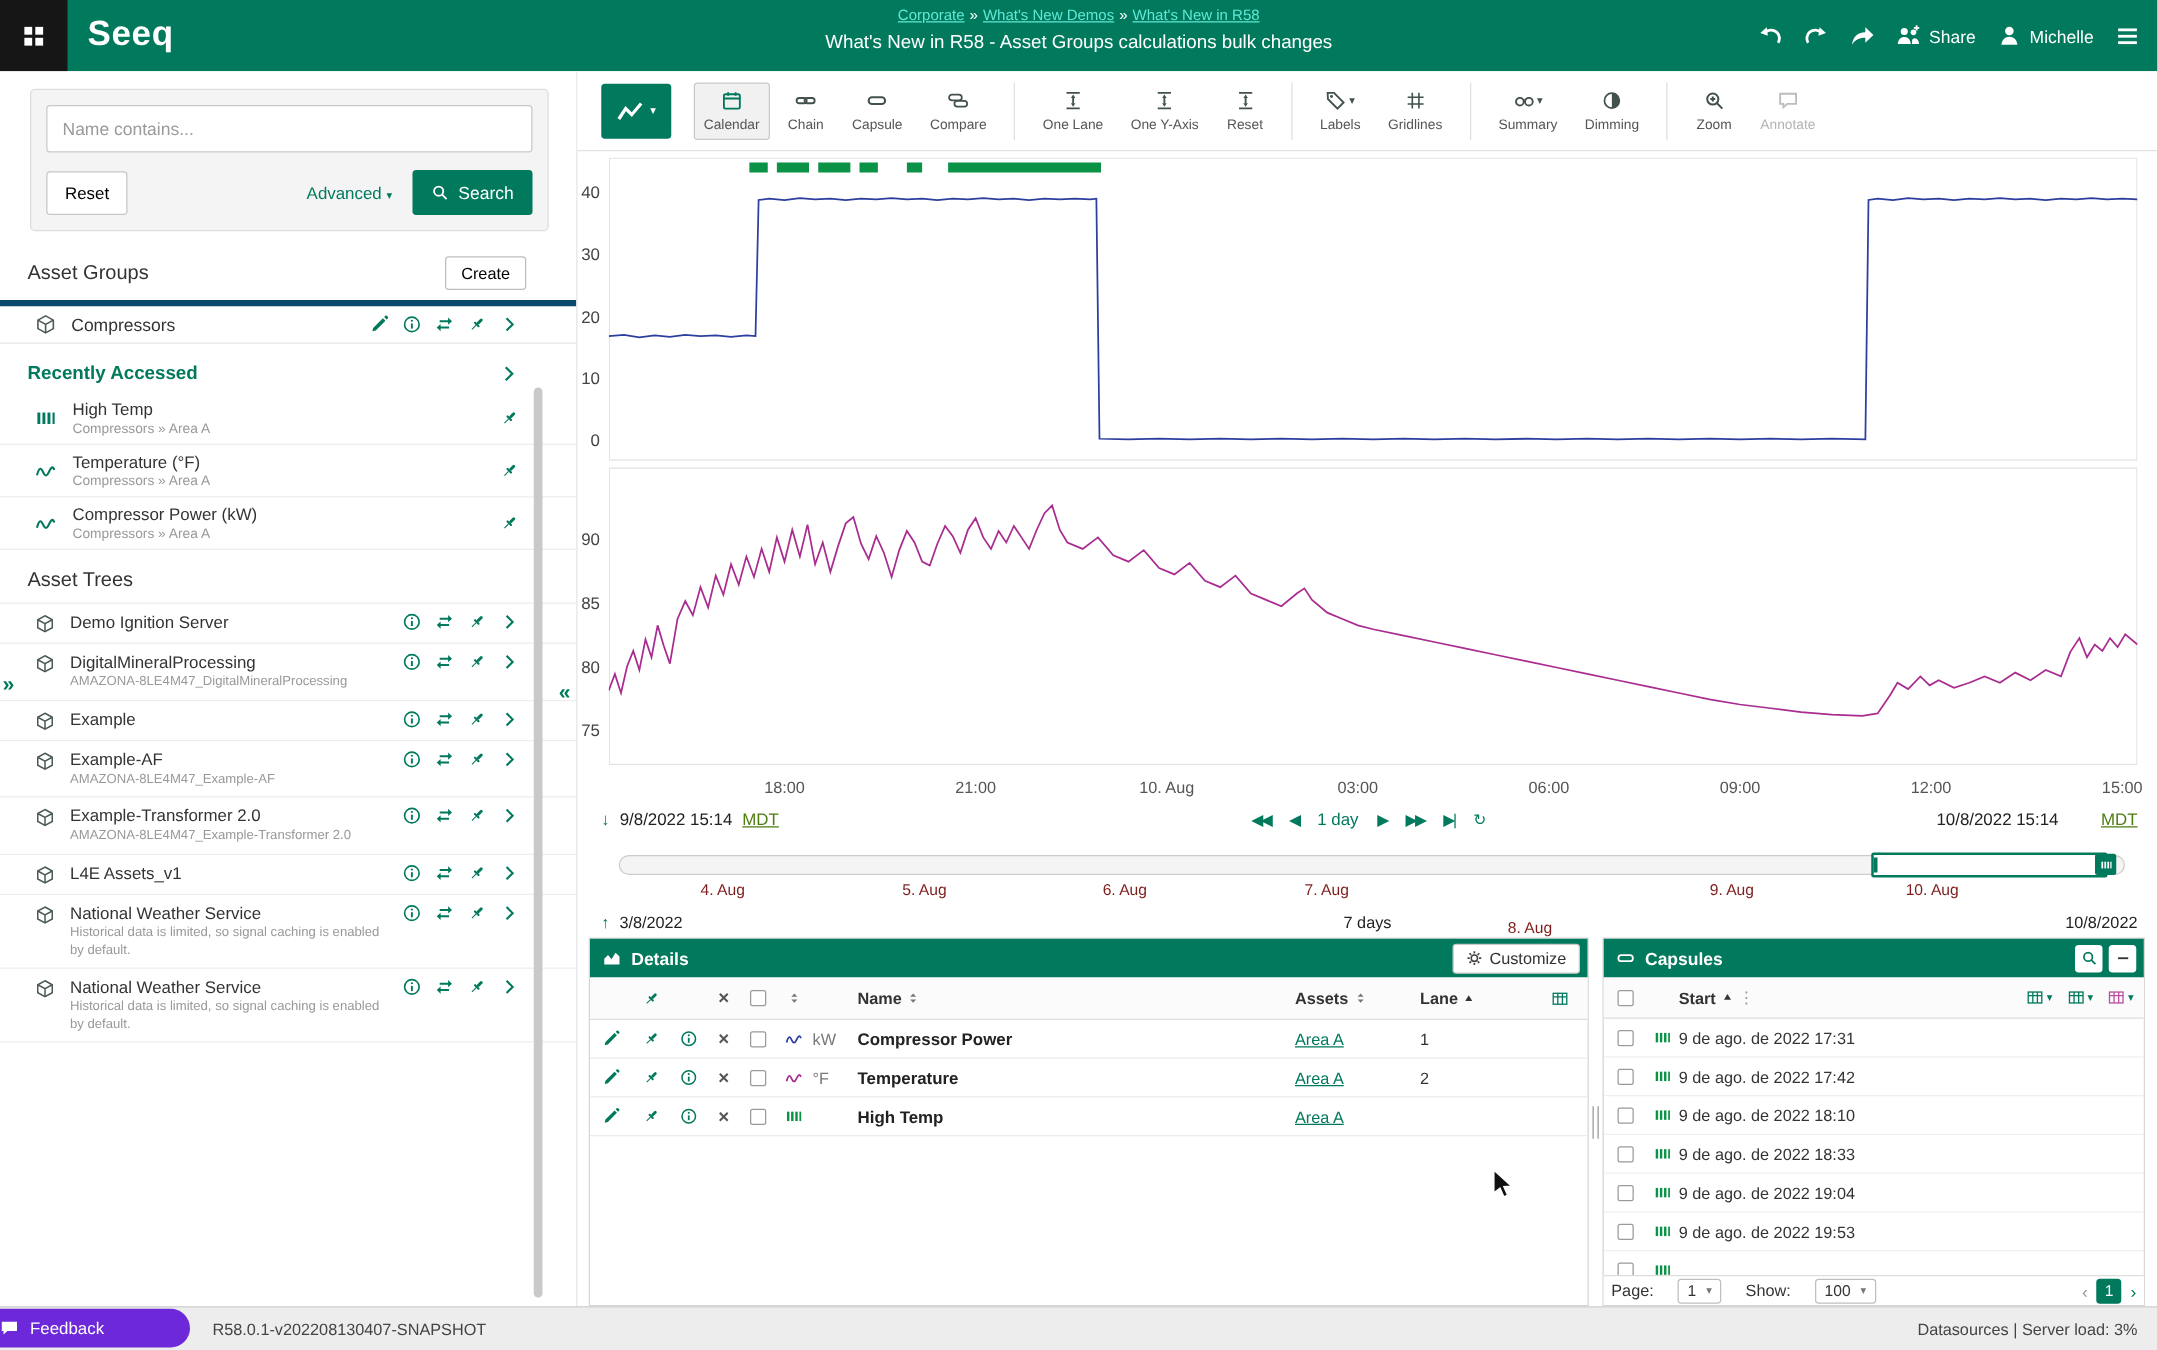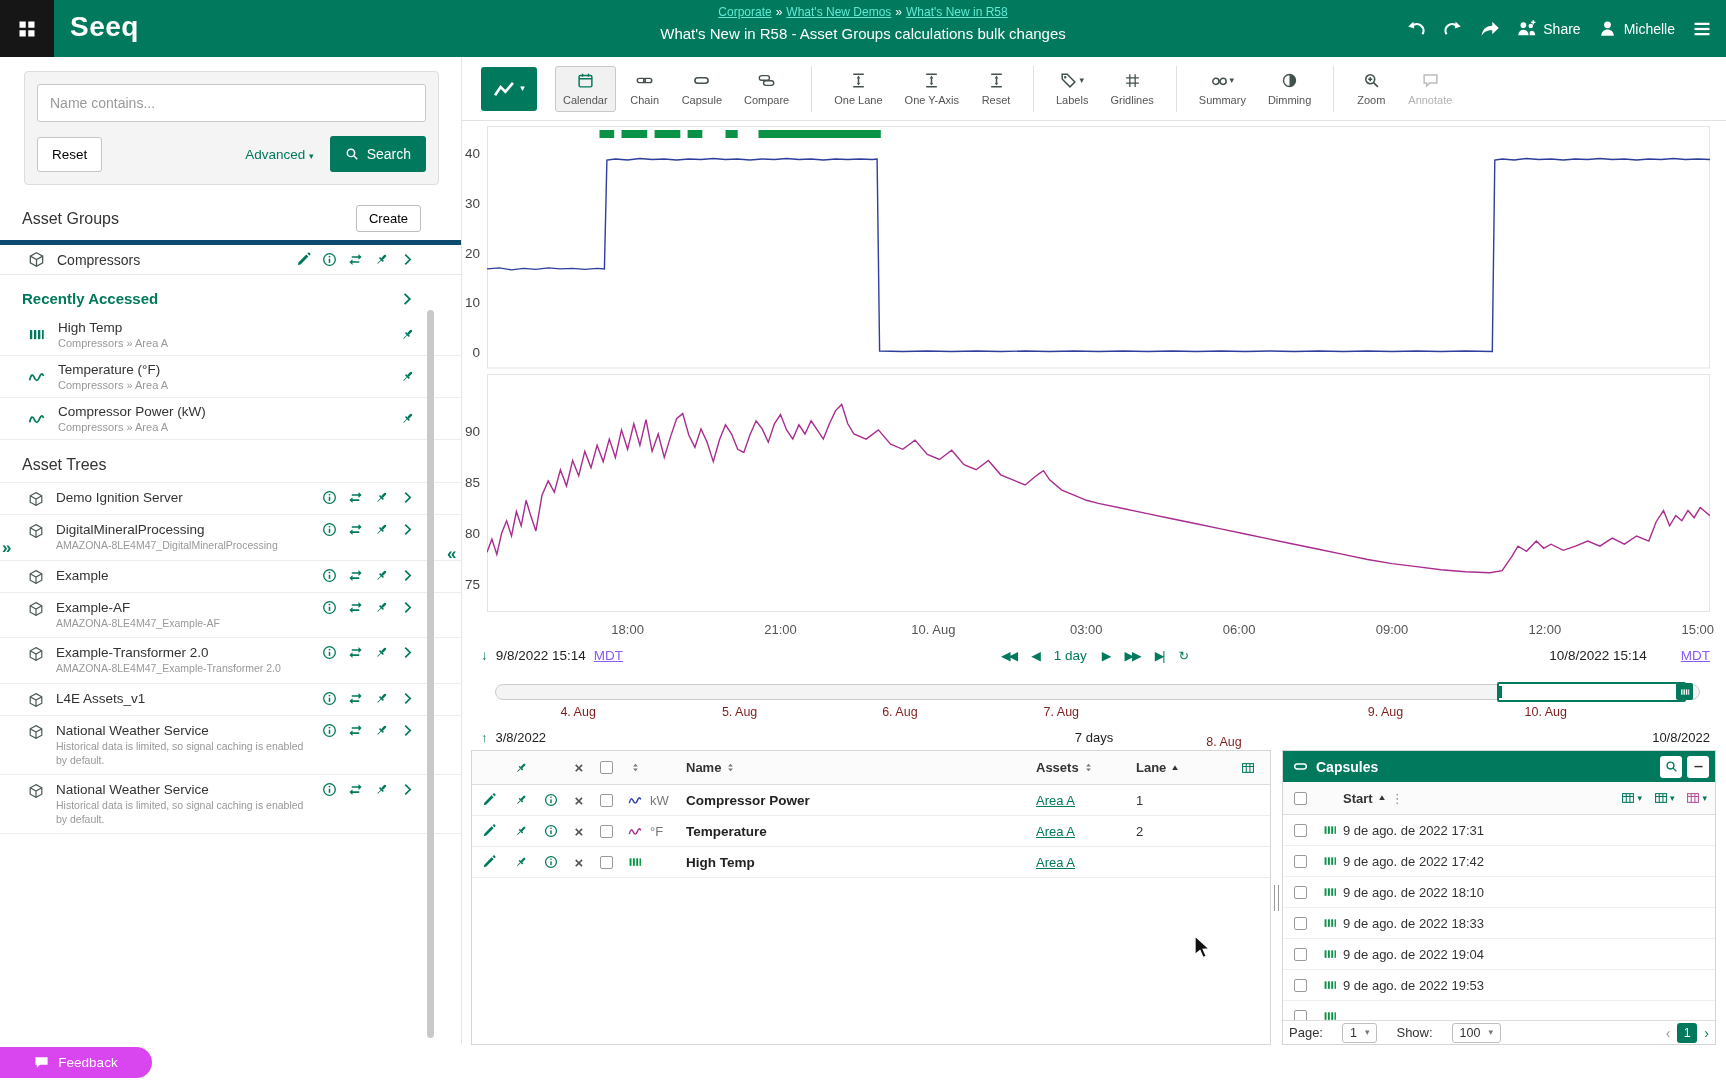--- a/index.html
+++ b/index.html
@@ -92,21 +92,21 @@
   .trend { position:absolute; left:487px; top:126px; width:1223px; height:494px; }
   #overlay { position:absolute; left:0; top:0; width:1726px; height:1080px; pointer-events:none; }
   .ytick { position:absolute; width:44px; text-align:right; font-size:13.5px; color:#444; }
   .xtick { position:absolute; width:90px; text-align:center; font-size:13px; color:#555; }
   .tltick { position:absolute; width:70px; text-align:center; font-size:12.5px; color:#7f1d1d; }
 
   
   .range-row { position:absolute; left:462px; top:640px; width:1264px; height:30px; display:flex; align-items:center;
                font-size:13.5px; color:#222; padding:0 16px 0 19px; }
   .gl { color:#00795d; font-weight:bold; cursor:pointer; }
-  .mdt { color:#8b5cf6; text-decoration:underline; cursor:pointer; }
+  .mdt { color:#4d7c0f; text-decoration:underline; cursor:pointer; }
   .range-left, .range-right { display:flex; gap:8px; align-items:center; }
   .range-right { margin-left:auto;gap:34px; }
   .range-center { position:absolute; left:50%; transform:translateX(-50%); display:flex; gap:15px; align-items:center;
                   color:#00795d; font-size:12.5px; }
   .range-center .nav { cursor:pointer; letter-spacing:-2px; }
   .range-center .step { font-size:13.5px; letter-spacing:0; }
   .timeline { position:absolute; left:495px; top:684px; width:1205px; height:16px; background:#f4f4f4;
               border:1px solid #ccc; border-radius:8px; }
   .tl-sel { position:absolute; top:-3px; height:20px; border:2px solid #00795d; background:#fff; border-radius:2px; }
   .tl-sel::before { content:""; position:absolute; left:0px; top:2px; width:3px; height:12px; background:#00795d; }
@@ -166,22 +166,22 @@
   .pag-num { width:20px; height:20px; background:#00795d; color:#fff; display:flex; align-items:center; justify-content:center;
              border-radius:3px; font-size:12.5px; cursor:pointer; }
   .pag-arrow { font-size:14px; cursor:pointer; }
 
   
   .statusbar { position:absolute; left:0; top:1045px; width:1726px; height:35px; background:#ededed;
                border-top:1px solid #cfcfcf; display:flex; align-items:center; font-size:13px; color:#444;
                padding-right:16px; }
   .version { margin-left:170px; }
   .status-right { margin-left:auto; }
-  .fb { position:absolute; left:0px; top:1047px; height:31px; width:152px; background:#d946ef; border-radius:0 16px 16px 0;
-        color:#fff; display:flex; align-items:center; justify-content:center; gap:9px; font-size:13.5px; cursor:pointer; z-index:5; }
+  .fb { position:absolute; left:0px; top:1047px; height:31px; width:152px; background:#6d28d9; border-radius:0 16px 16px 0;
+        color:#fff; display:flex; align-items:center; gap:9px; font-size:13.5px; cursor:pointer; z-index:5; }
   .fb .ic { width:15px; height:15px; }
   .cursor { position:absolute; left:1194px; top:935px; width:24px; height:26px; z-index:9; pointer-events:none; }
 </style>
 </head>
 <body>
 
 <svg width="0" height="0" style="position:absolute" aria-hidden="true">
 <defs>
 <symbol id="i-grid" viewBox="0 0 16 16">
         <rect x="2" y="2" width="5" height="5" fill="currentColor"></rect>
@@ -852,20 +852,32 @@
     </div>
   </div>
   <div class="inv-row">
     <span class="gl" style="margin-right:8px">↑</span>
     <span>3/8/2022</span>
     <span class="inv-center">7 days</span>
     <span style="margin-left:auto">10/8/2022</span>
   </div>
 
   <section class="panel details">
+    <div class="phead">
+      <svg class="ic">
+          <use href="#i-area"></use>
+        </svg>
+      <span>Details</span>
+      <div class="btn-customize">
+        <svg class="ic">
+            <use href="#i-gear"></use>
+          </svg>
+        <span>Customize</span>
+      </div>
+    </div>
     <div class="det-grid det-hrow">
       <span></span>
       <span class="cic">
           <svg class="ic green">
             <use href="#i-pin"></use>
           </svg>
         </span>
       <span></span>
       <span class="cic x-ic">×</span>
       <span class="cic">
@@ -1144,20 +1156,24 @@
           <span class="caret">▾</span>
         </span>
       <span class="pag">
         <span class="pag-arrow" style="color:#999">‹</span>
         <span class="pag-num">1</span>
         <span class="pag-arrow" style="color:#00795d">›</span>
       </span>
     </div>
   </section>
 
+  <footer class="statusbar">
+    <span class="version">R58.0.1-v202208130407-SNAPSHOT</span>
+    <span class="status-right">Datasources | Server load: 3%</span>
+  </footer>
   <div class="fb">
     <svg class="ic">
         <use href="#i-bubble"></use>
       </svg>
     <span>Feedback</span>
   </div>
 
   <svg class="cursor" viewBox="0 0 24 26">
     <path d="M1,1 L1,19.5 L6,15.6 L9,22.5 L12.2,21.1 L9.2,14.4 L15.3,14 Z" fill="#111" stroke="#fff" stroke-width="1.3"></path>
   </svg>

